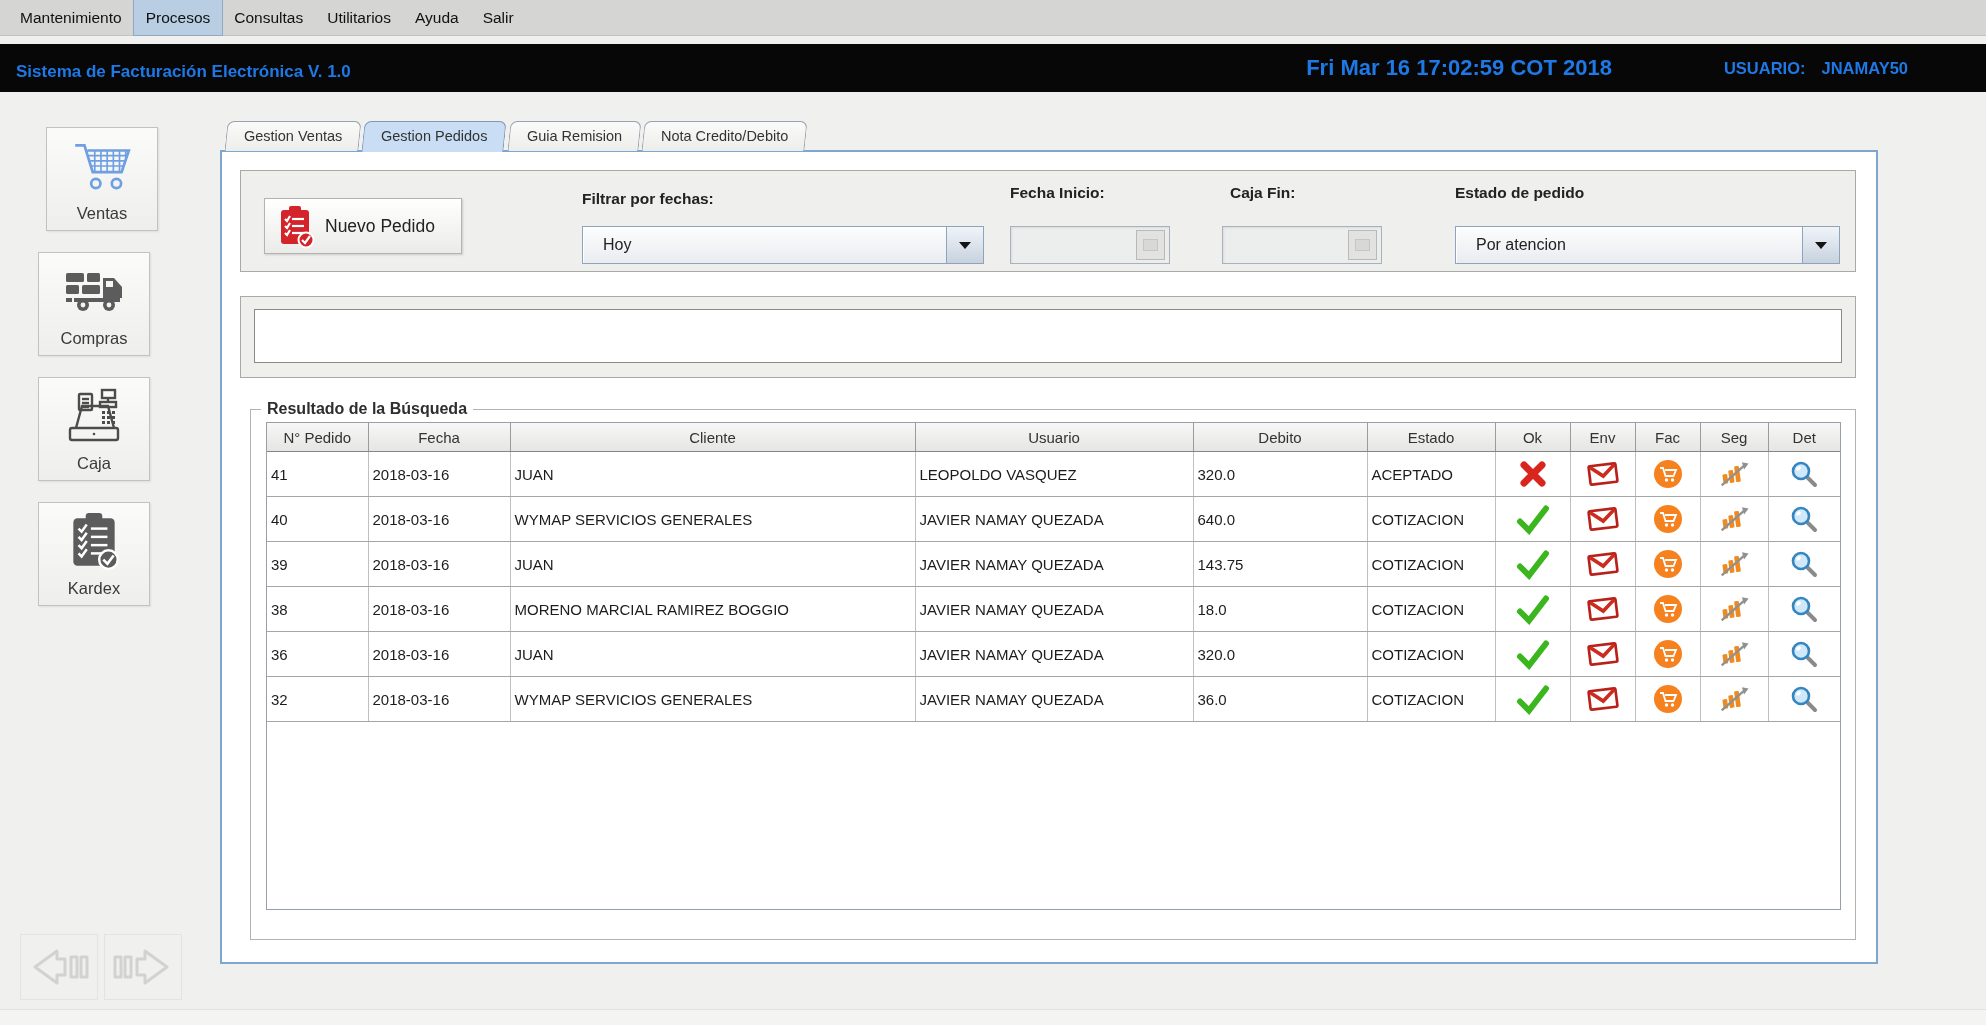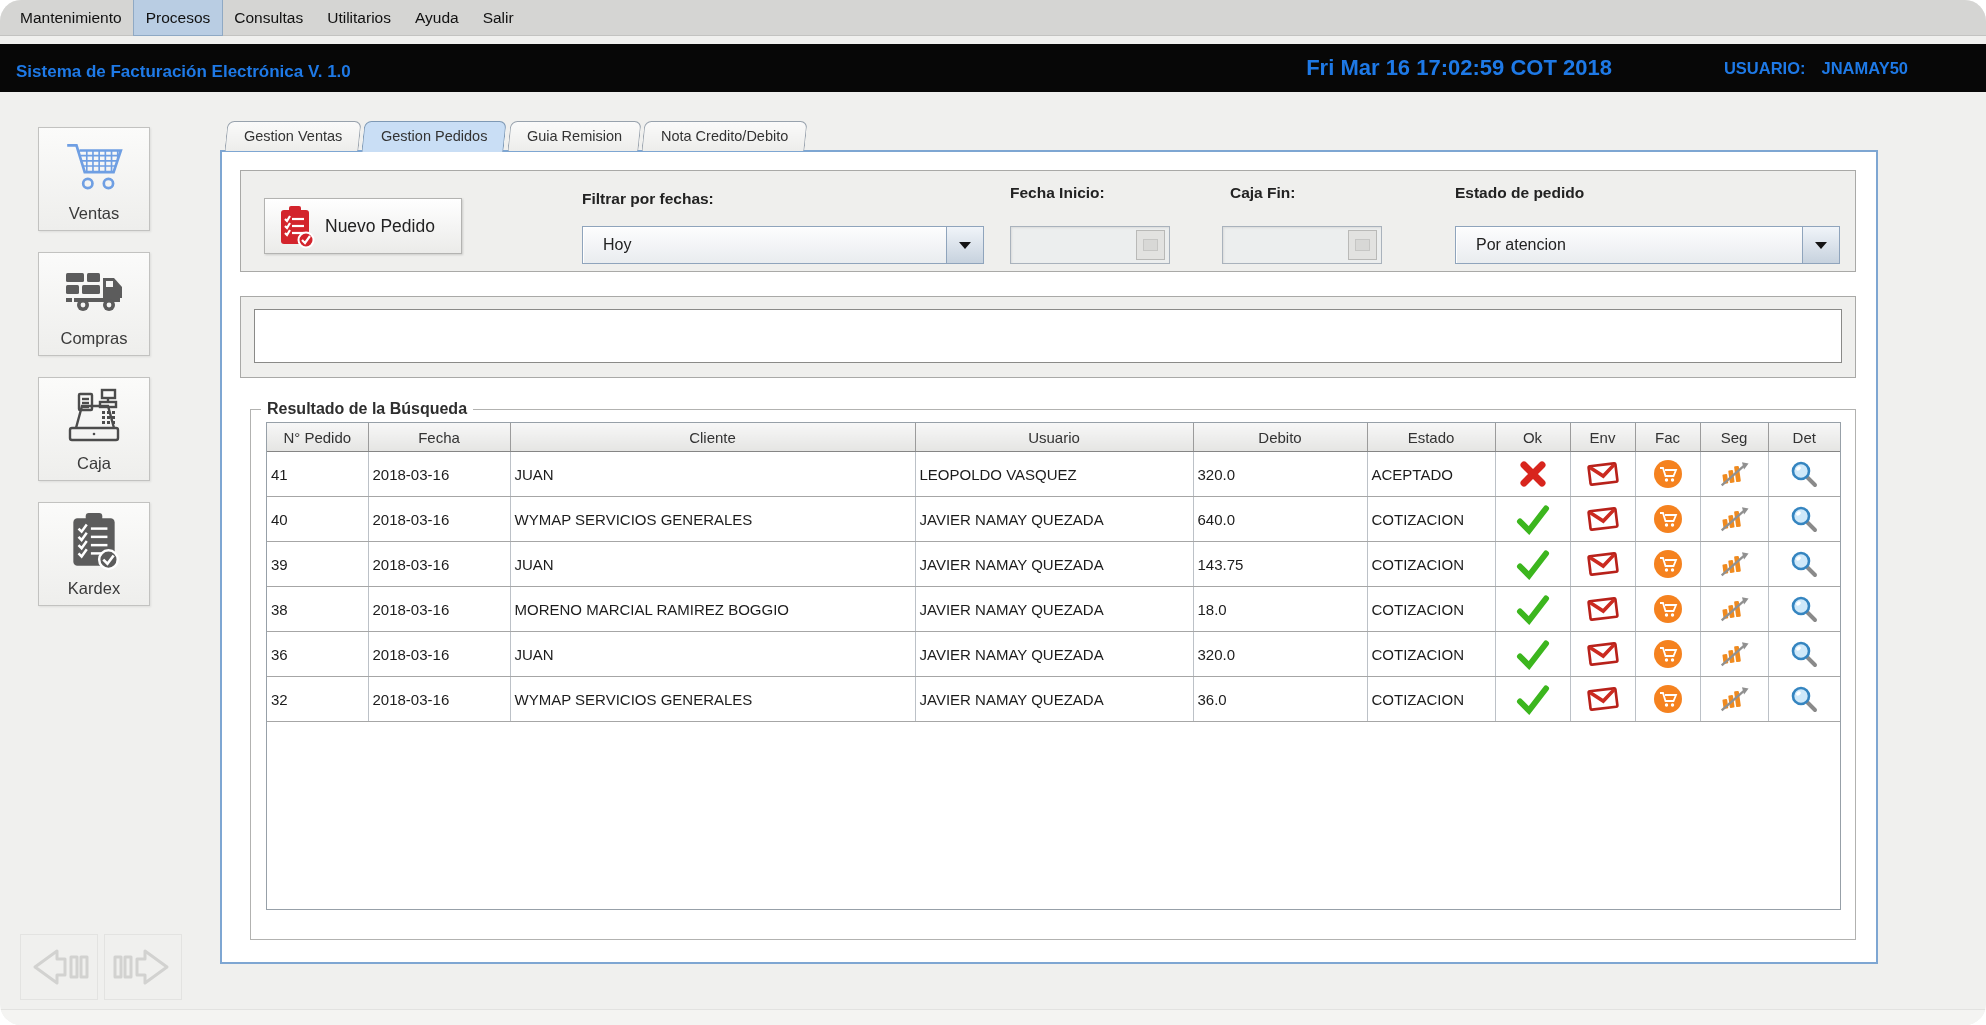--- a/index.html
+++ b/index.html
@@ -1,17 +1,17 @@
 <!DOCTYPE html>
 <html style="--title-text: #1e79e6; --menu-selected-bg: #b9cde3; --tab-active-bg: #c9def5; --panel-border: #7ea6d2; --check-green: #3cb61e; --cross-red: #d8251d; --envelope-red: #cc2b20; --cart-orange: #f5821f; --trend-orange: #f08a1e; --magnifier-blue: #3585c0; --ventas-blue: #6f9fe3; --new-order-red: #d3242c;"><head>
 <meta charset="utf-8">
 <style>
   html,body{margin:0;padding:0;}
   .app{position:relative;width:1986px;height:1025px;overflow:hidden;background:#f0f0ee;
-       font-family:"Liberation Sans",sans-serif;color:#1c1c1c;border-radius:21px;}
+       font-family:"Liberation Sans",sans-serif;color:#1c1c1c;}
 
   
   .menubar{position:absolute;left:0;top:0;width:100%;height:36px;background:#d5d5d3;
            display:flex;align-items:stretch;padding-left:8px;box-sizing:border-box;
            border-bottom:1px solid #c3c3c1;}
   .menu-item{display:flex;align-items:center;padding:0 12px;font-size:15.5px;color:#111;cursor:default;}
   .menu-item.selected{background:var(--menu-selected-bg);outline:1px solid #8fa9c4;text-align:center;}
 
   
   .titlebar{position:absolute;left:0;top:44px;width:100%;height:48px;background:#070707;
@@ -102,21 +102,21 @@
 
   <div class="titlebar">
     <div class="tb-title">Sistema de Facturación Electrónica V. 1.0</div>
     <div class="tb-right">
       <span class="tb-date">Fri Mar 16 17:02:59 COT 2018</span>
       <span class="tb-user-label">USUARIO:</span>
       <span class="tb-user-value">JNAMAY50</span>
     </div>
   </div>
 
-  <div class="side-btn" style="top:127px;">
+  <div class="side-btn" style="top:127px;margin-left:8px;">
     <span class="icon">
       <svg width="66" height="56" viewBox="0 0 64 54" style="stroke:var(--ventas-blue);fill:none;stroke-width:2.6;">
         <defs>
             <clipPath id="cartclip">
               <polygon points="18,12 58,12 51,33 23,33"></polygon>
             </clipPath>
           </defs>
         <path d="M6 7 H15 L23 33 H51 L58 12 H18"></path>
         <g clip-path="url(#cartclip)" stroke-width="1.6">
           <line x1="25" y1="11" x2="25" y2="34"></line>

